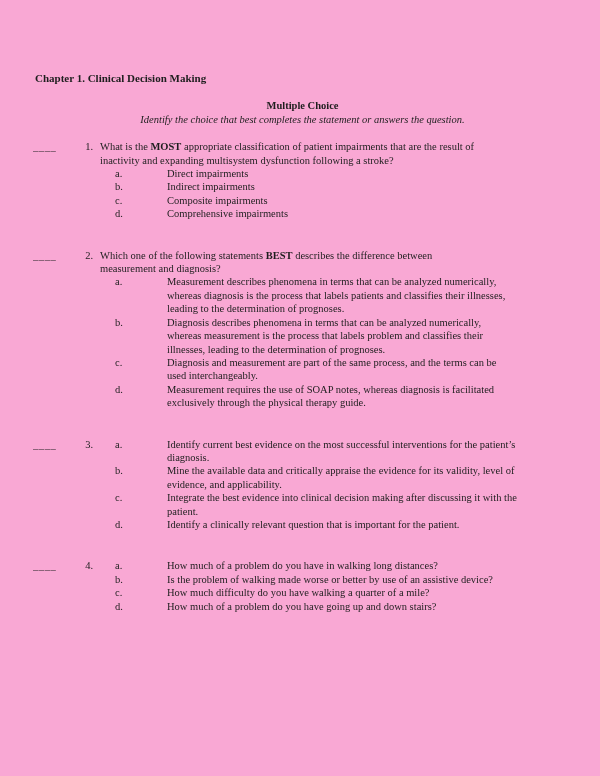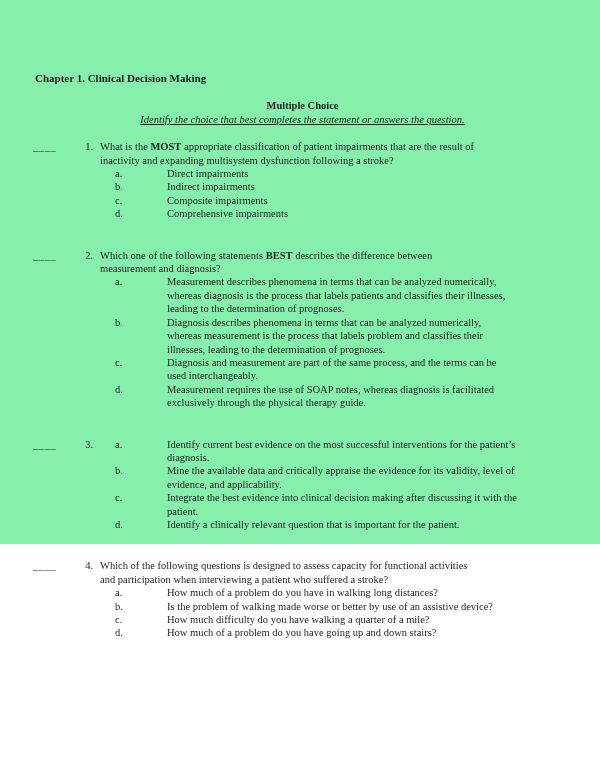--- a/index.html
+++ b/index.html
@@ -9,23 +9,23 @@
   }
   body {
     width: 600px;
     height: 776px;
     overflow: hidden;
     font-family: "Liberation Serif", serif;
   }
   .page {
     box-sizing: border-box;
     width: 600px;
-    height: 544px;
+    height: 776px;
     padding: 72px 30px 0 33px;
-    background: #86efac;
+    background: #f9a8d4;
     color: #1e1e1e;
     font-size: 10.5px;
     line-height: 13.4px;
   }
   .chapter-title {
     font-size: 11px;
     font-weight: bold;
     margin: 0 0 0 2px;
     line-height: 13.4px;
   }
@@ -33,21 +33,20 @@
   .section-heading {
     font-size: 10.5px;
     font-weight: bold;
     margin: 0;
     line-height: 13.4px;
   }
   .instructions {
     font-style: italic;
     margin: 0;
     line-height: 13.4px;
-    text-decoration: underline;
   }
   .question-list { margin-top: 14px; }
   .question {
     display: flex;
     align-items: flex-start;
     margin-bottom: 28px;
   }
   .blank {
     flex: none;
     width: 26px;
@@ -173,22 +172,20 @@
     <span class="opt-text">Identify a clinically relevant question that is important for the patient.</span>
   </div>
 </div>
     </div>
   </section>
 
   <section class="question">
     <span class="blank">____</span>
     <span class="qnum">4.</span>
     <div class="qbody">
-      <div class="stem"><span>Which of the following questions is designed to assess capacity for functional activities
-and participation when interviewing a patient who suffered a stroke?</span></div>
       <div class="options">
   <div class="option">
     <span class="letter">a.</span>
     <span class="opt-text">How much of a problem do you have in walking long distances?</span>
   </div>
 
   <div class="option">
     <span class="letter">b.</span>
     <span class="opt-text">Is the problem of walking made worse or better by use of an assistive device?</span>
   </div>

